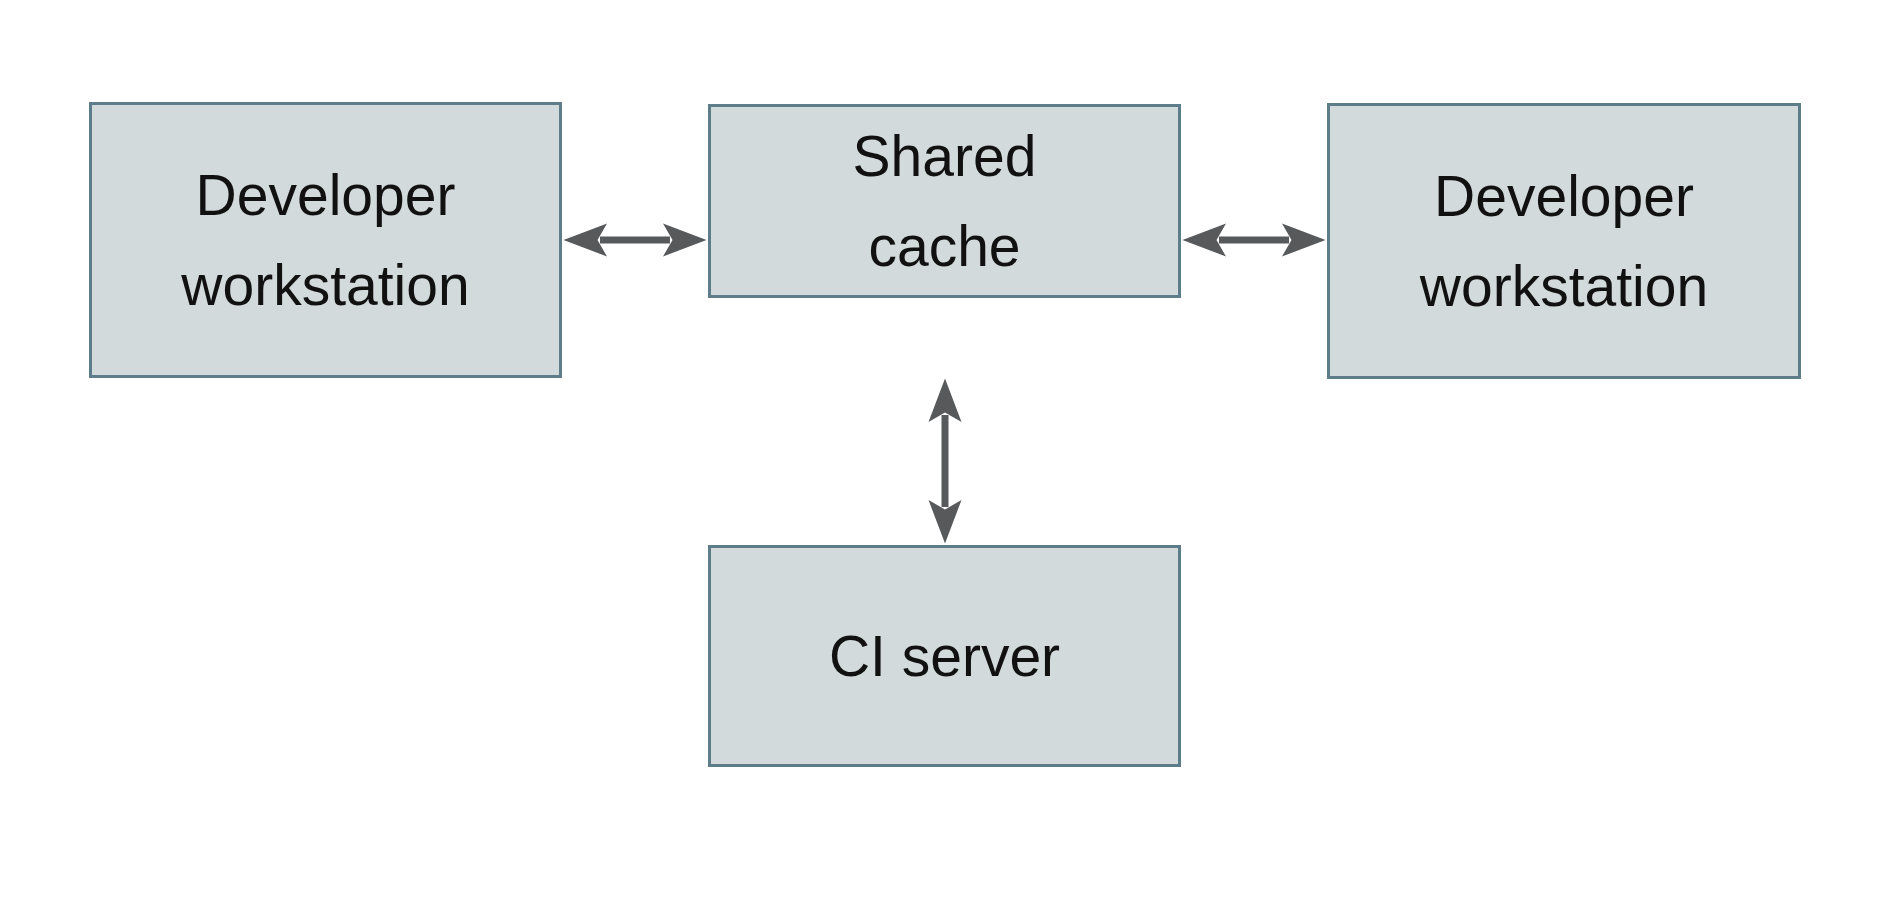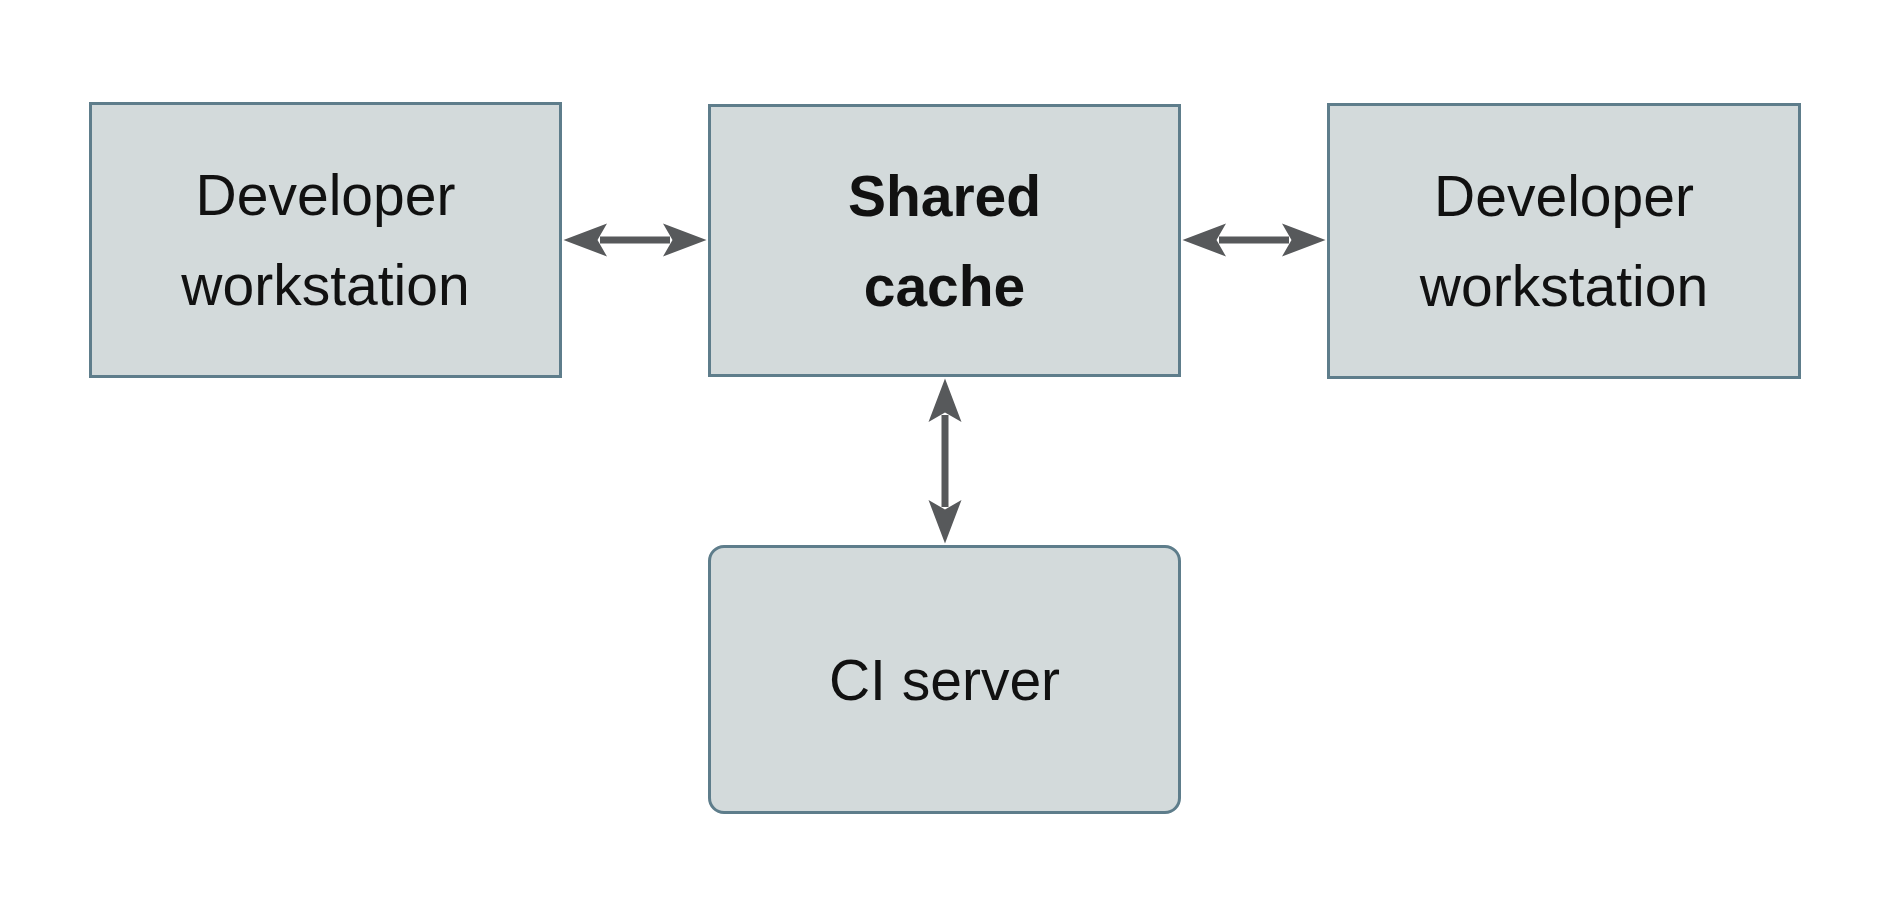--- a/index.html
+++ b/index.html
@@ -30,23 +30,23 @@
     justify-content: center;
     text-align: center;
   }
   .node-label {
     white-space: pre-line;
     font-size: 57px;
     line-height: 90px;
     color: var(--text);
   }
   #node-dev-left   { left: 89px;   top: 102px; width: 473px; height: 276px; }
-  #node-cache      { left: 708px;  top: 104px; width: 473px; height: 273px; font-weight: bold; }
+  #node-cache      { left: 708px;  top: 104px; width: 473px; height: 194px; }
   #node-dev-right  { left: 1327px; top: 103px; width: 474px; height: 276px; }
-  #node-ci         { left: 708px;  top: 545px; width: 473px; height: 269px; border-radius: 16px; }
+  #node-ci         { left: 708px;  top: 545px; width: 473px; height: 222px; }
   .arrow { position: absolute; color: var(--arrow); }
   #arrow-left-cache  { left: 562px;  top: 214px; }
   #arrow-cache-right { left: 1181px; top: 214px; }
   #arrow-cache-ci    { left: 919px;  top: 377px; }
 </style>
 </head>
 <body>
 
 <div class="canvas">
 

